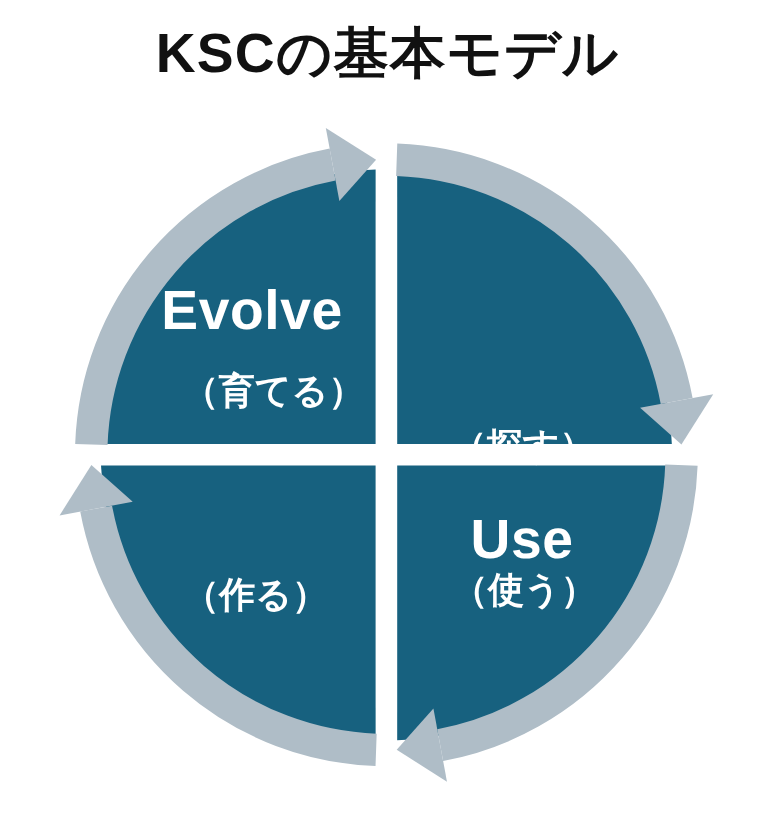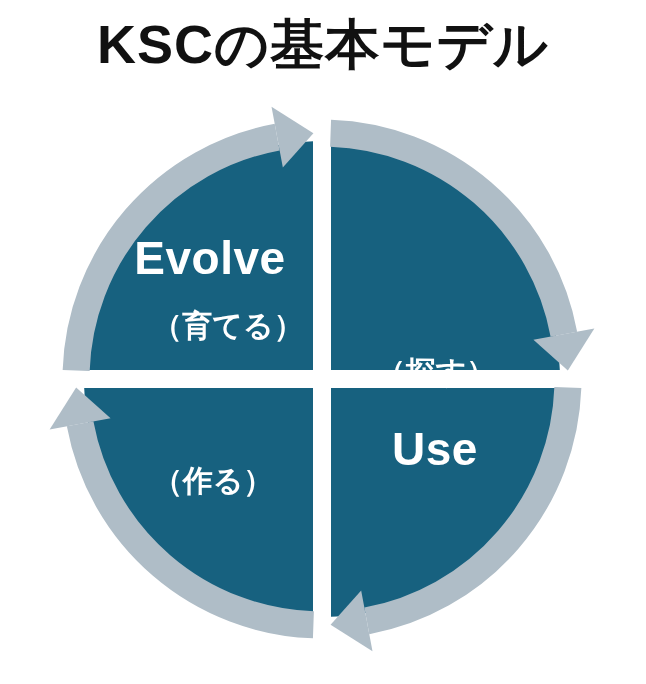--- a/index.html
+++ b/index.html
@@ -13,21 +13,21 @@
     width: 646px;
     height: 684px;
     background: #ffffff;
     overflow: hidden;
   }
   .title {
     position: absolute;
     left: 323px;
     top: 45px;
     transform: translate(-50%, -50%);
-    font-size: 54px;
+    font-size: 46px;
     font-weight: 700;
     color: #111111;
     white-space: nowrap;
     letter-spacing: 1px;
   }
   .diagram-svg {
     position: absolute;
     left: 0;
     top: 0;
   }
@@ -40,21 +40,21 @@
     text-align: center;
   }
   .q-label.en { font-size: 46px; letter-spacing: 0.5px; }
   .q-label.ja { font-size: 30px; letter-spacing: 0px; }
 
   .pos-evolve-en { left: 210px; top: 258px; }
   .pos-evolve-ja { left: 228px; top: 326px; }
   .pos-find-en   { left: 435px; top: 258px; }
   .pos-find-ja   { left: 436px; top: 326px; margin-top: 46px; }
   .pos-create-en { left: 210px; top: 425px; }
-  .pos-create-ja { left: 213px; top: 481px; }
+  .pos-create-ja { left: 213px; top: 496px; }
   .pos-use-en    { left: 435px; top: 425px; margin-top: 24px; }
   .pos-use-ja    { left: 437px; top: 492px; }
 </style>
 </head>
 <body>
 
 <div class="stage">
 
   <div class="title">KSCの基本モデル</div>
 
@@ -83,14 +83,15 @@
   </svg>
 
   <div class="q-label en pos-evolve-en">Evolve</div>
   <div class="q-label ja pos-evolve-ja">（育てる）</div>
 
   <div class="q-label ja pos-find-ja">（探す）</div>
 
   <div class="q-label ja pos-create-ja">（作る）</div>
 
   <div class="q-label en pos-use-en">Use</div>
+  <div class="q-label ja pos-use-ja">（使う）</div>
 
 </div>
 
 </body></html>

